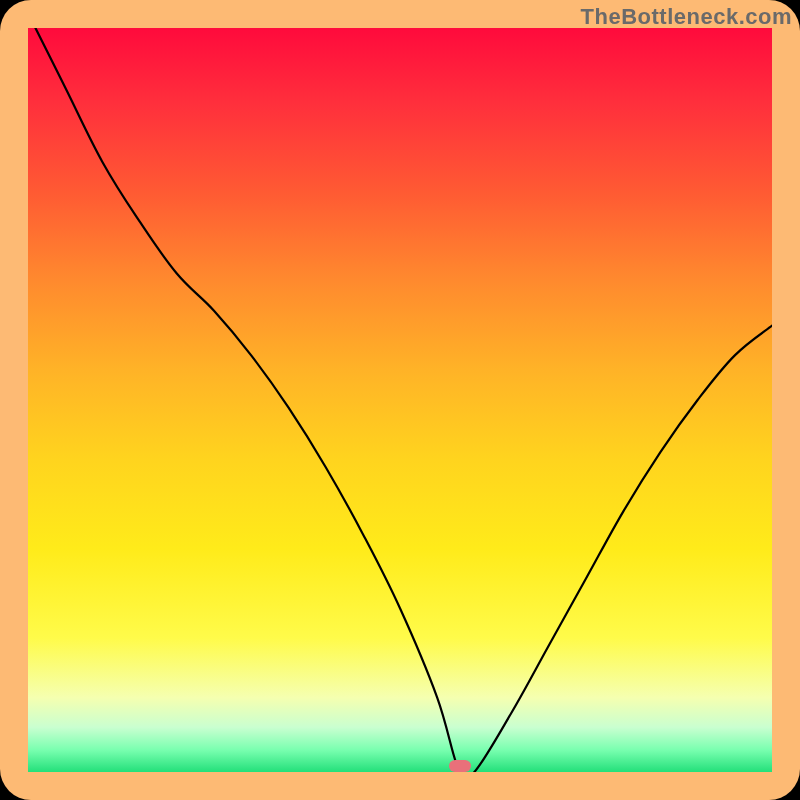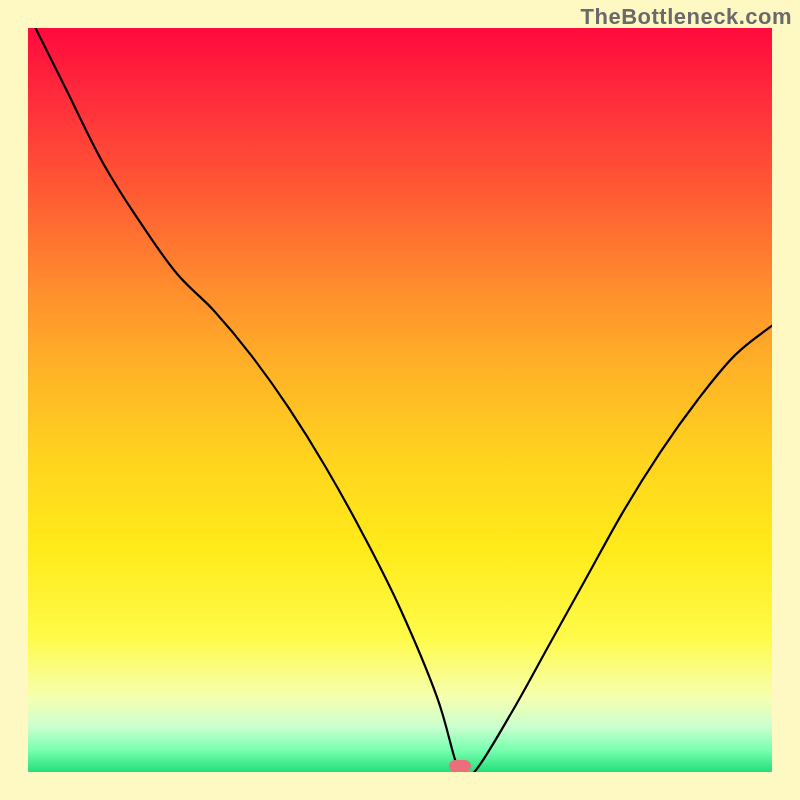--- a/index.html
+++ b/index.html
@@ -7,21 +7,22 @@
     padding: 0;
     width: 800px;
     height: 800px;
     background: #000;
     overflow: hidden;
   }
   .stage {
     position: relative;
     width: 800px;
     height: 800px;
-    background: #fef9c3;
+    background: #fdba74;
+    border-radius: 31px;
   }
   .plot {
     position: absolute;
     left: 28px;
     top: 28px;
     width: 744px;
     height: 744px;
     overflow: hidden;
   }
   .gradient {

